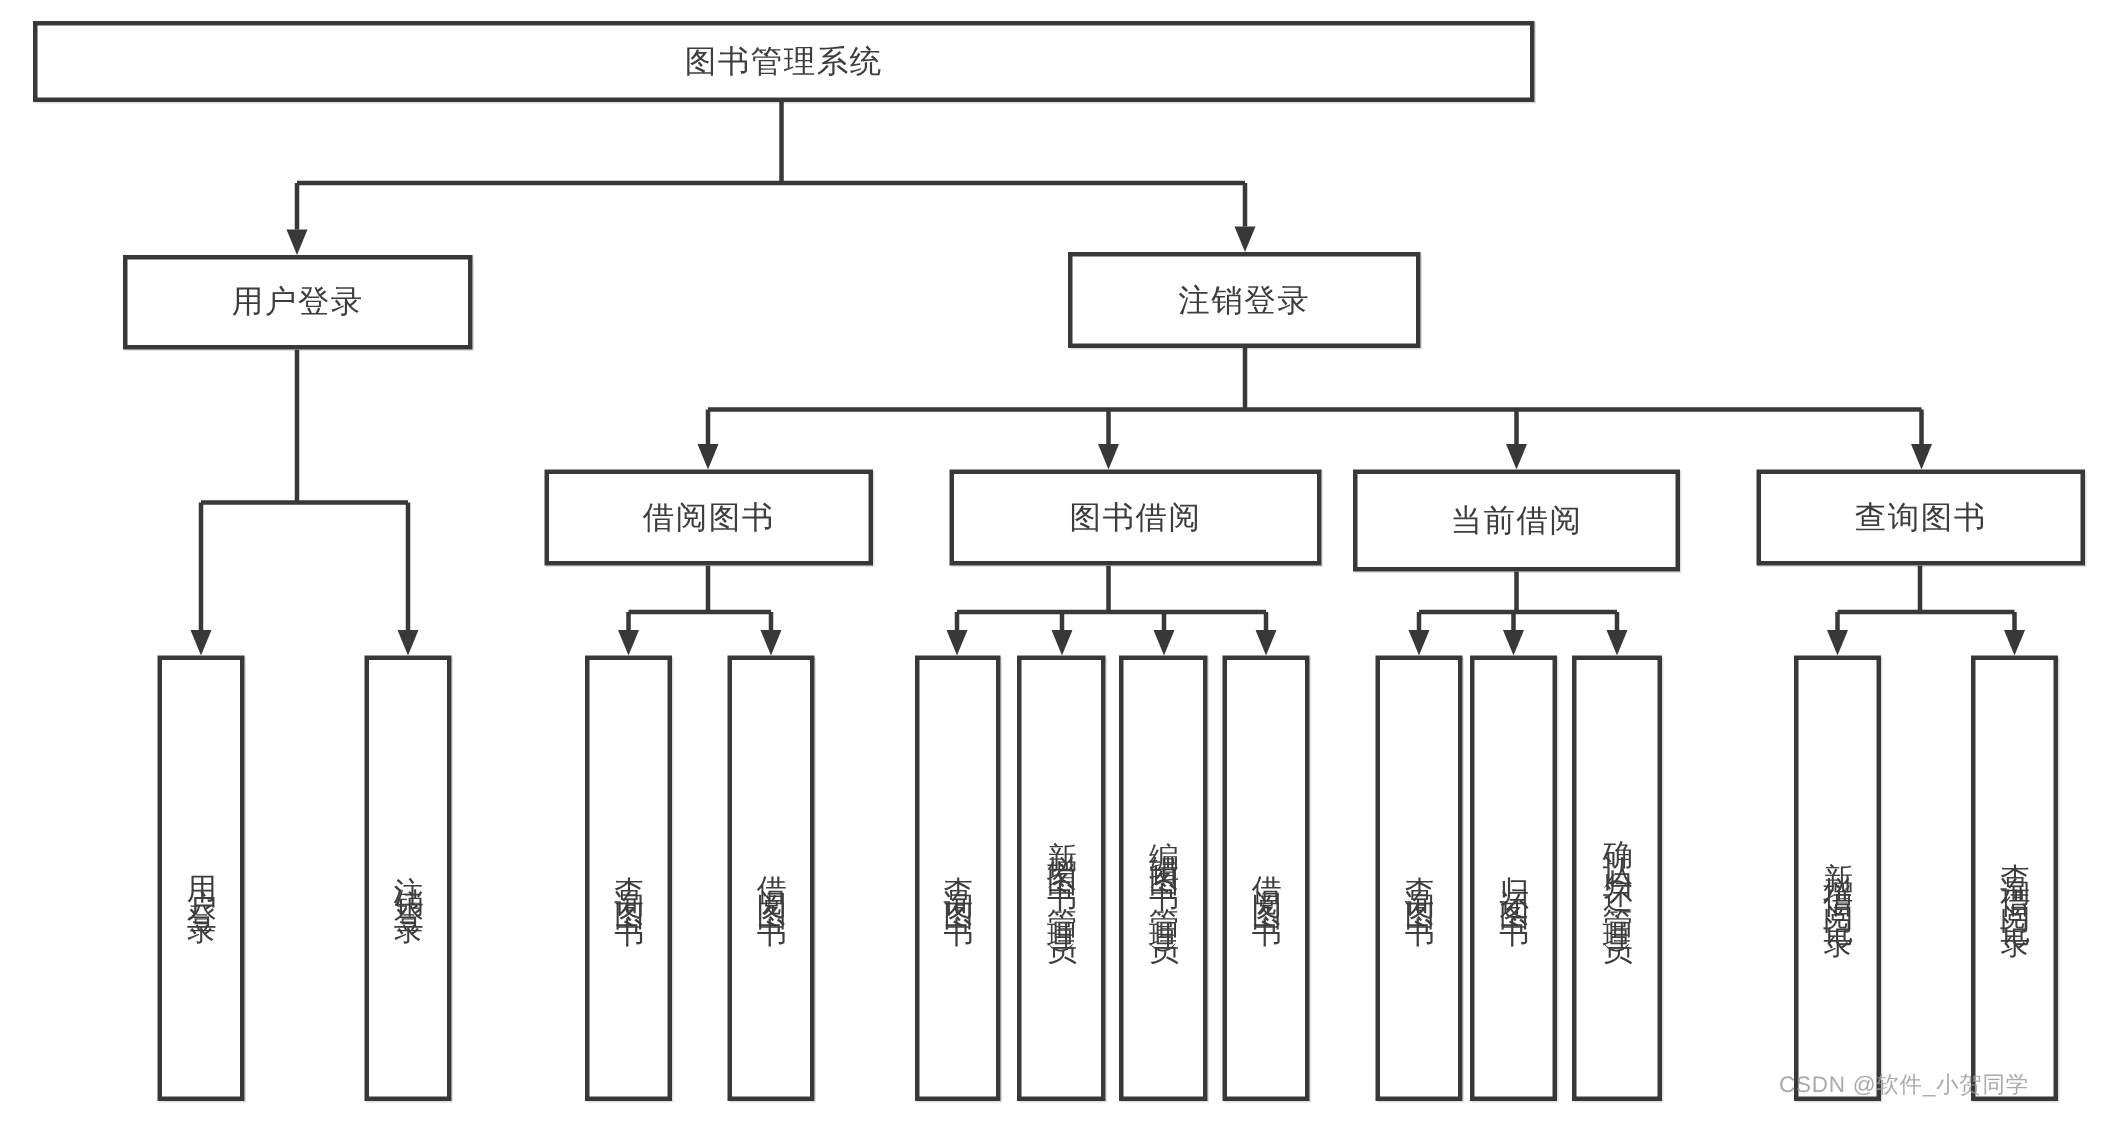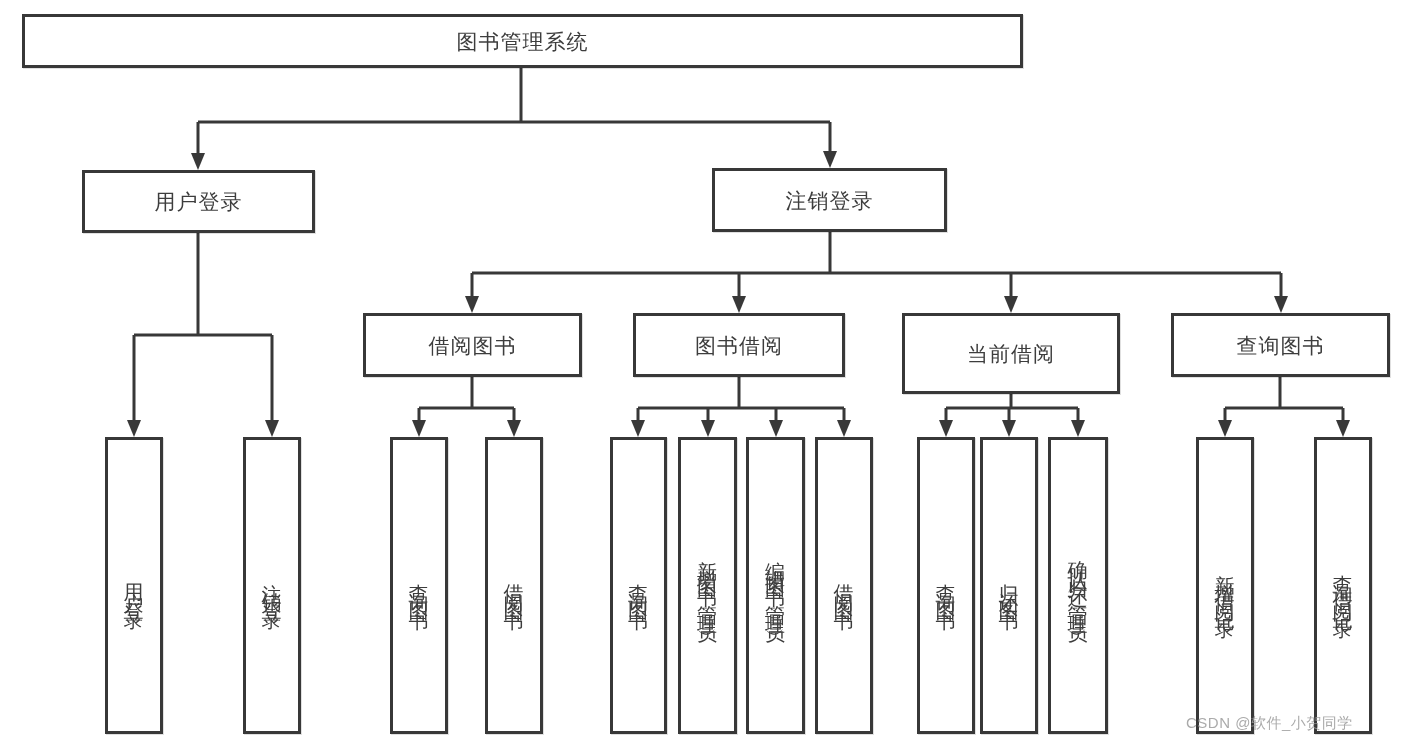--- a/index.html
+++ b/index.html
@@ -111,24 +111,24 @@
   <div class="node" style="left:82px;top:170px;width:233px;height:63px">
     <span class="lbl">用户登录</span>
   </div>
   <div class="node" style="left:712px;top:168px;width:235px;height:64px">
     <span class="lbl">注销登录</span>
   </div>
 
   <div class="node" style="left:363px;top:313px;width:219px;height:64px">
     <span class="lbl">借阅图书</span>
   </div>
-  <div class="node" style="left:633px;top:313px;width:212px;height:64px">
+  <div class="node" style="left:633px;top:313px;width:248px;height:64px">
     <span class="lbl">图书借阅</span>
   </div>
-  <div class="node" style="left:902px;top:313px;width:218px;height:81px">
+  <div class="node" style="left:902px;top:313px;width:218px;height:68px">
     <span class="lbl">当前借阅</span>
   </div>
   <div class="node" style="left:1171px;top:313px;width:219px;height:64px">
     <span class="lbl">查询图书</span>
   </div>
 
   <div class="node leaf" style="left:105px;top:437px;width:58px;height:297px">
     <span class="lbl">用户登录</span>
   </div>
   <div class="node leaf" style="left:243px;top:437px;width:58px;height:297px">

